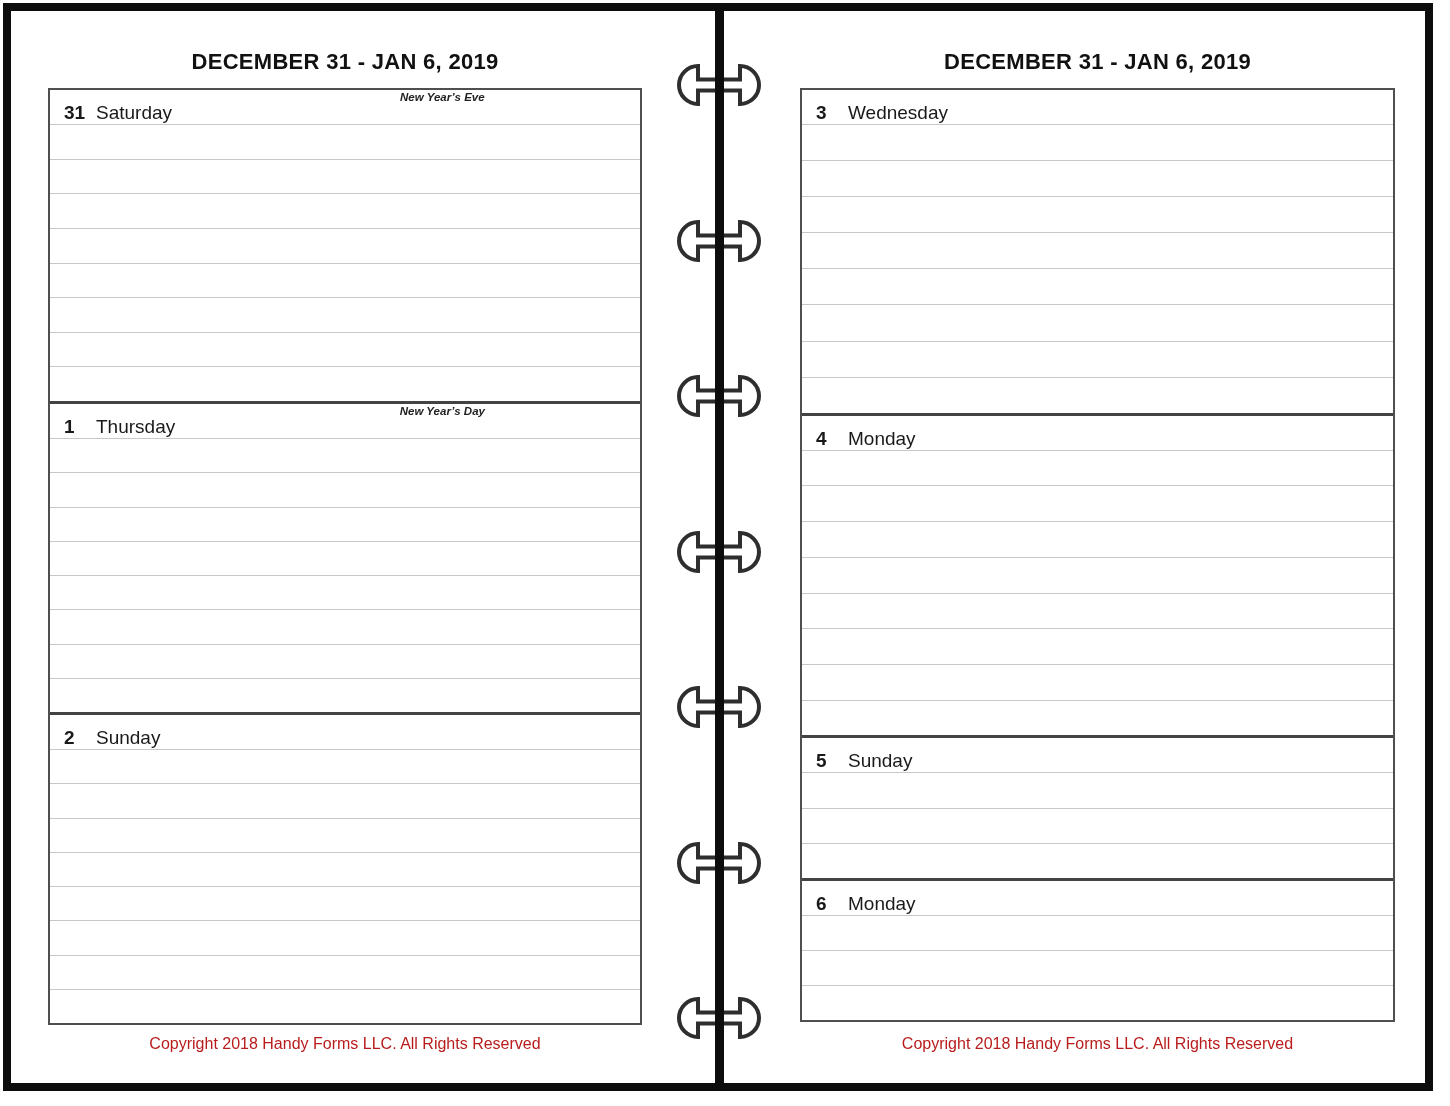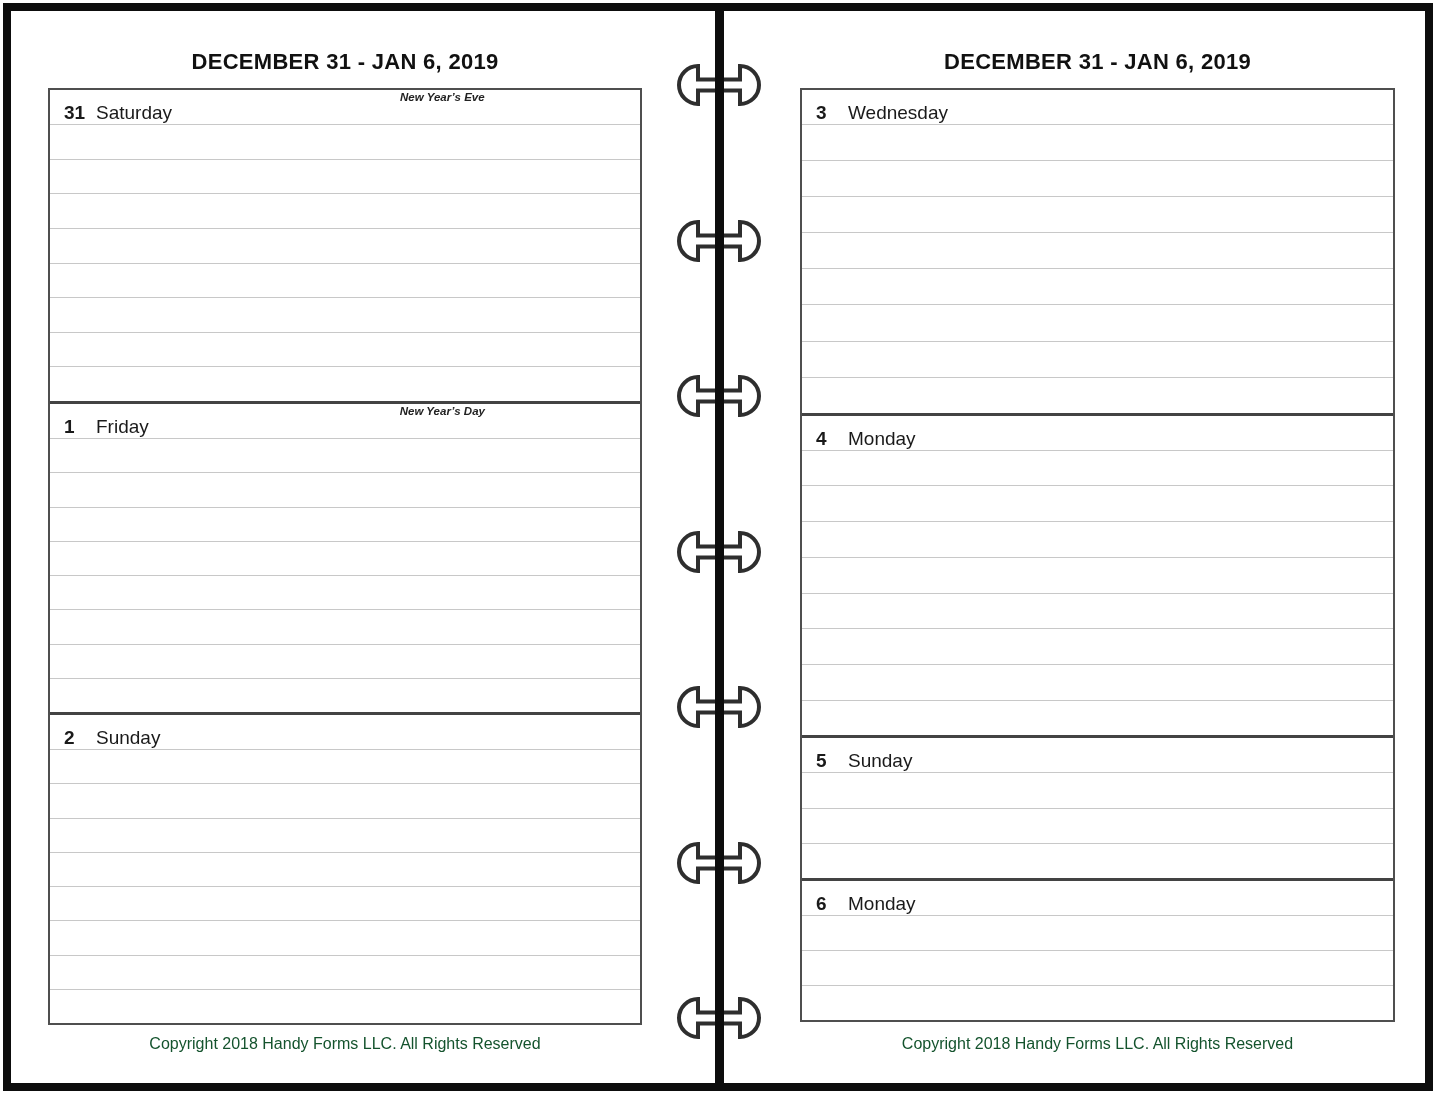--- a/index.html
+++ b/index.html
@@ -74,21 +74,21 @@
   .rows { flex: 1 1 auto; display: flex; flex-direction: column; min-height: 0; }
   .ruled-row { flex: 1 1 0; border-top: 1px solid #c8c8c8; }
 
   .copyright {
     position: absolute;
     top: 1033px;
     height: 22px;
     line-height: 22px;
     text-align: center;
     font-size: 16px;
-    color: #14532d;
+    color: #b91c1c;
   }
   .copyright-left  { left: 48px;  width: 594px; }
   .copyright-right { left: 800px; width: 595px; }
 
   
   .rings { position: absolute; left: 0; top: 0; width: 0; height: 0; }
   .ring { position: absolute; left: 665px; }
   .ring .cap  { fill: #ffffff; stroke: #2e2e2e; stroke-width: 4; }
   .ring .barfill { fill: #ffffff; stroke: none; }
   .ring .barline { stroke: #2e2e2e; stroke-width: 4; }
@@ -124,21 +124,21 @@
           <div class="ruled-row"></div>
           <div class="ruled-row"></div>
           <div class="ruled-row"></div>
           <div class="ruled-row"></div>
         </div>
   </section>
 
   <section class="day-section" style="flex-grow: 8; flex-basis: 34px;">
     <div class="day-header">
       <span class="day-num">1</span>
-      <span class="day-name">Friday</span>
+      <span class="day-name">Thursday</span>
       <span class="holiday">New Year’s Day</span>
     </div>
     <div class="rows">
           <div class="ruled-row"></div>
           <div class="ruled-row"></div>
           <div class="ruled-row"></div>
           <div class="ruled-row"></div>
           <div class="ruled-row"></div>
           <div class="ruled-row"></div>
           <div class="ruled-row"></div>

